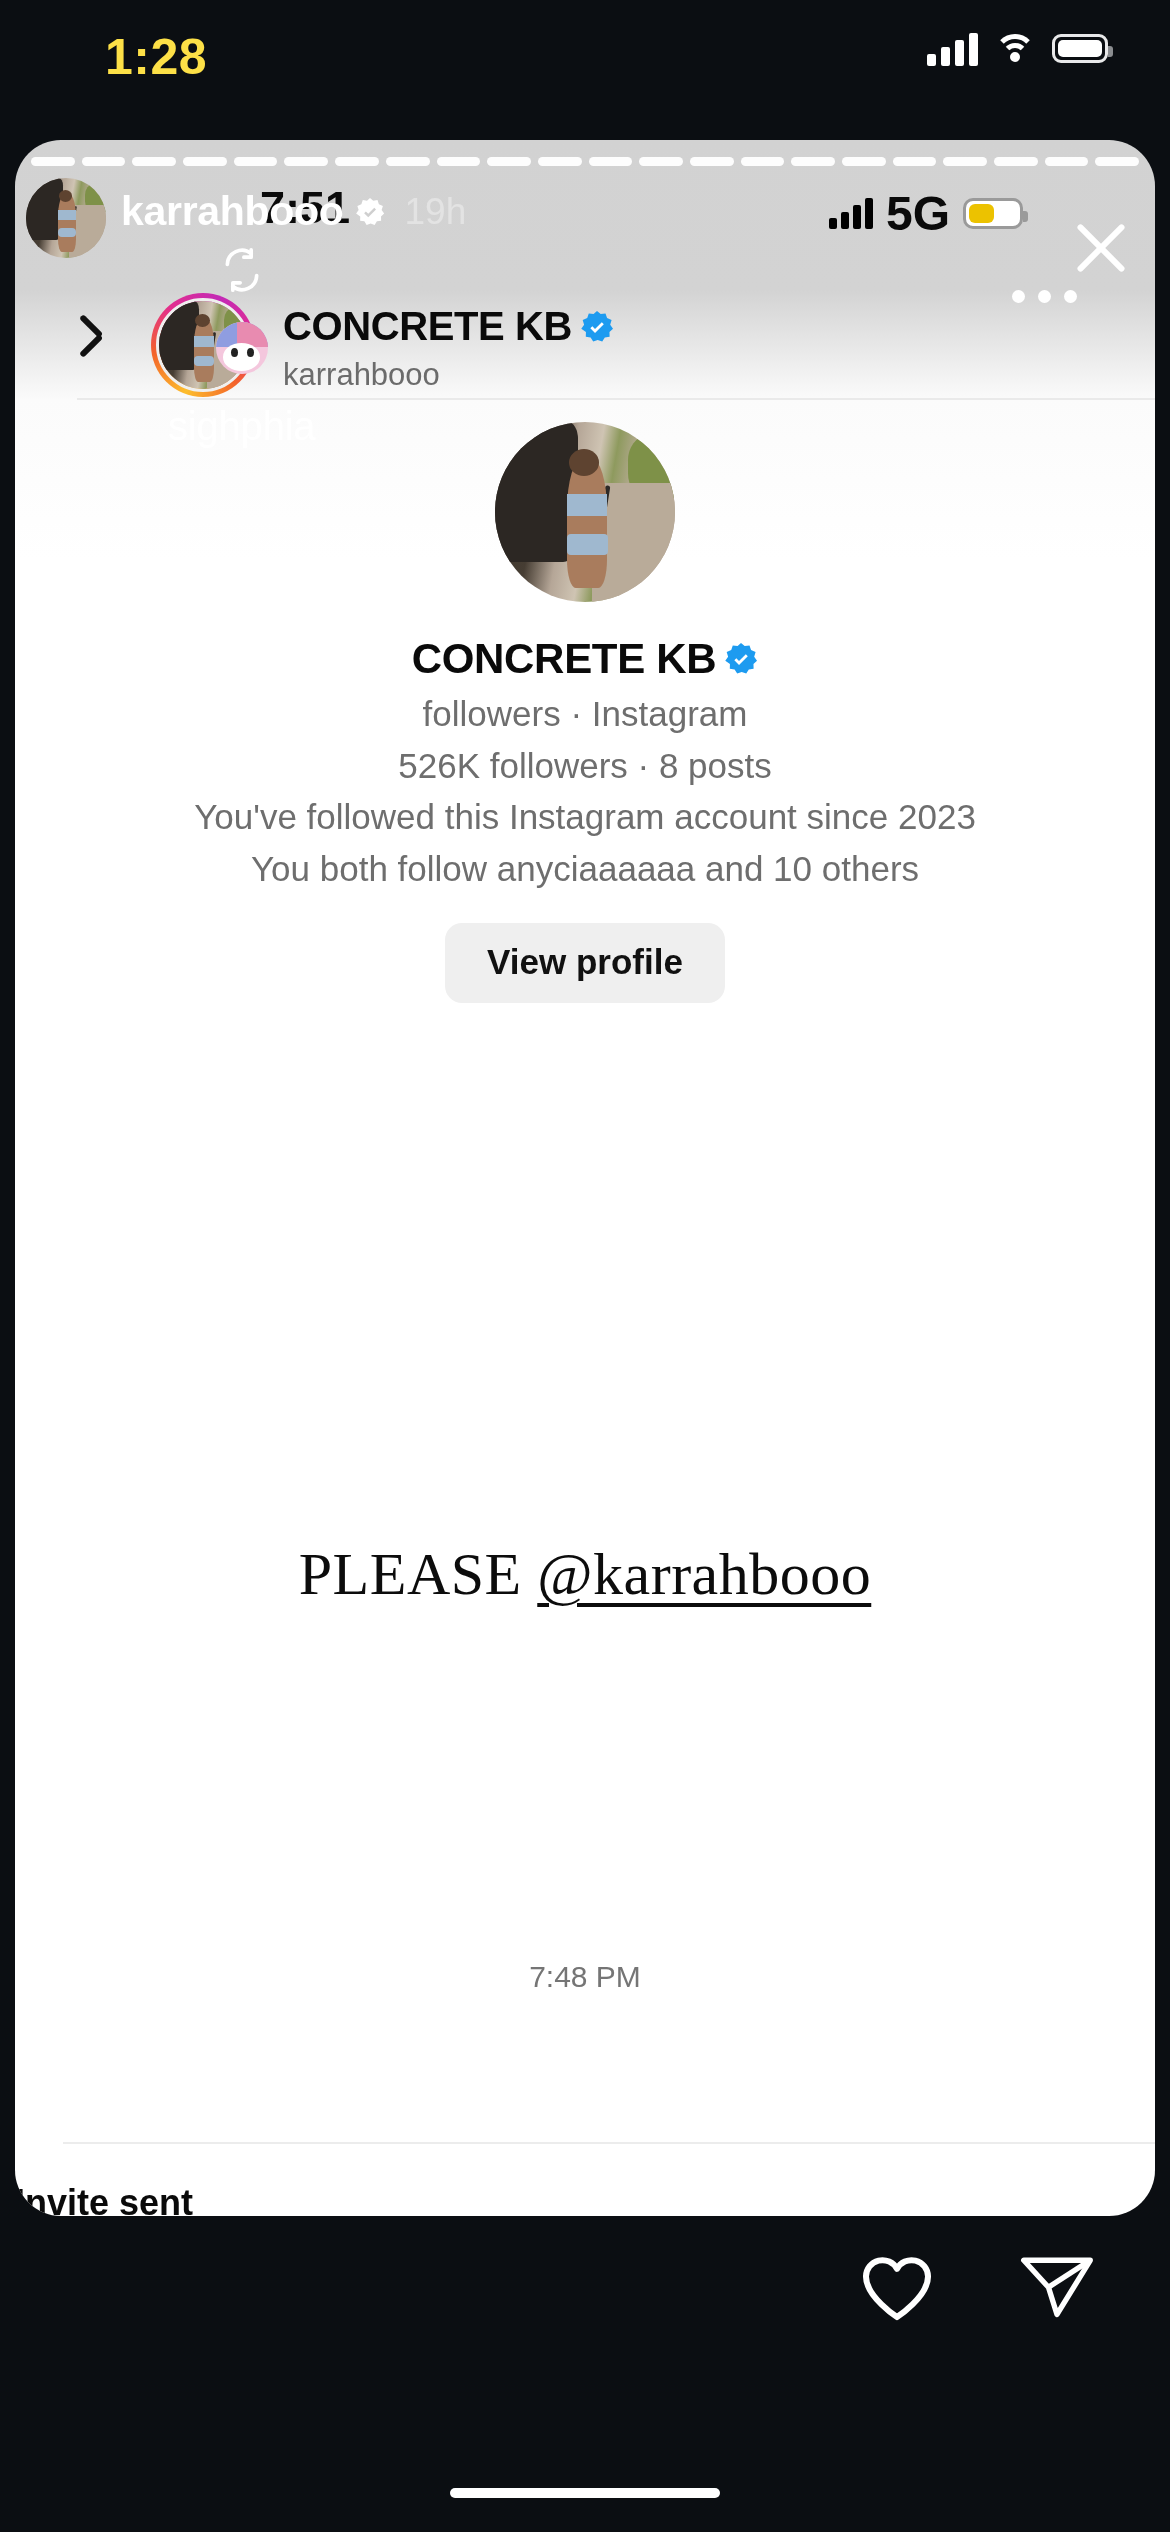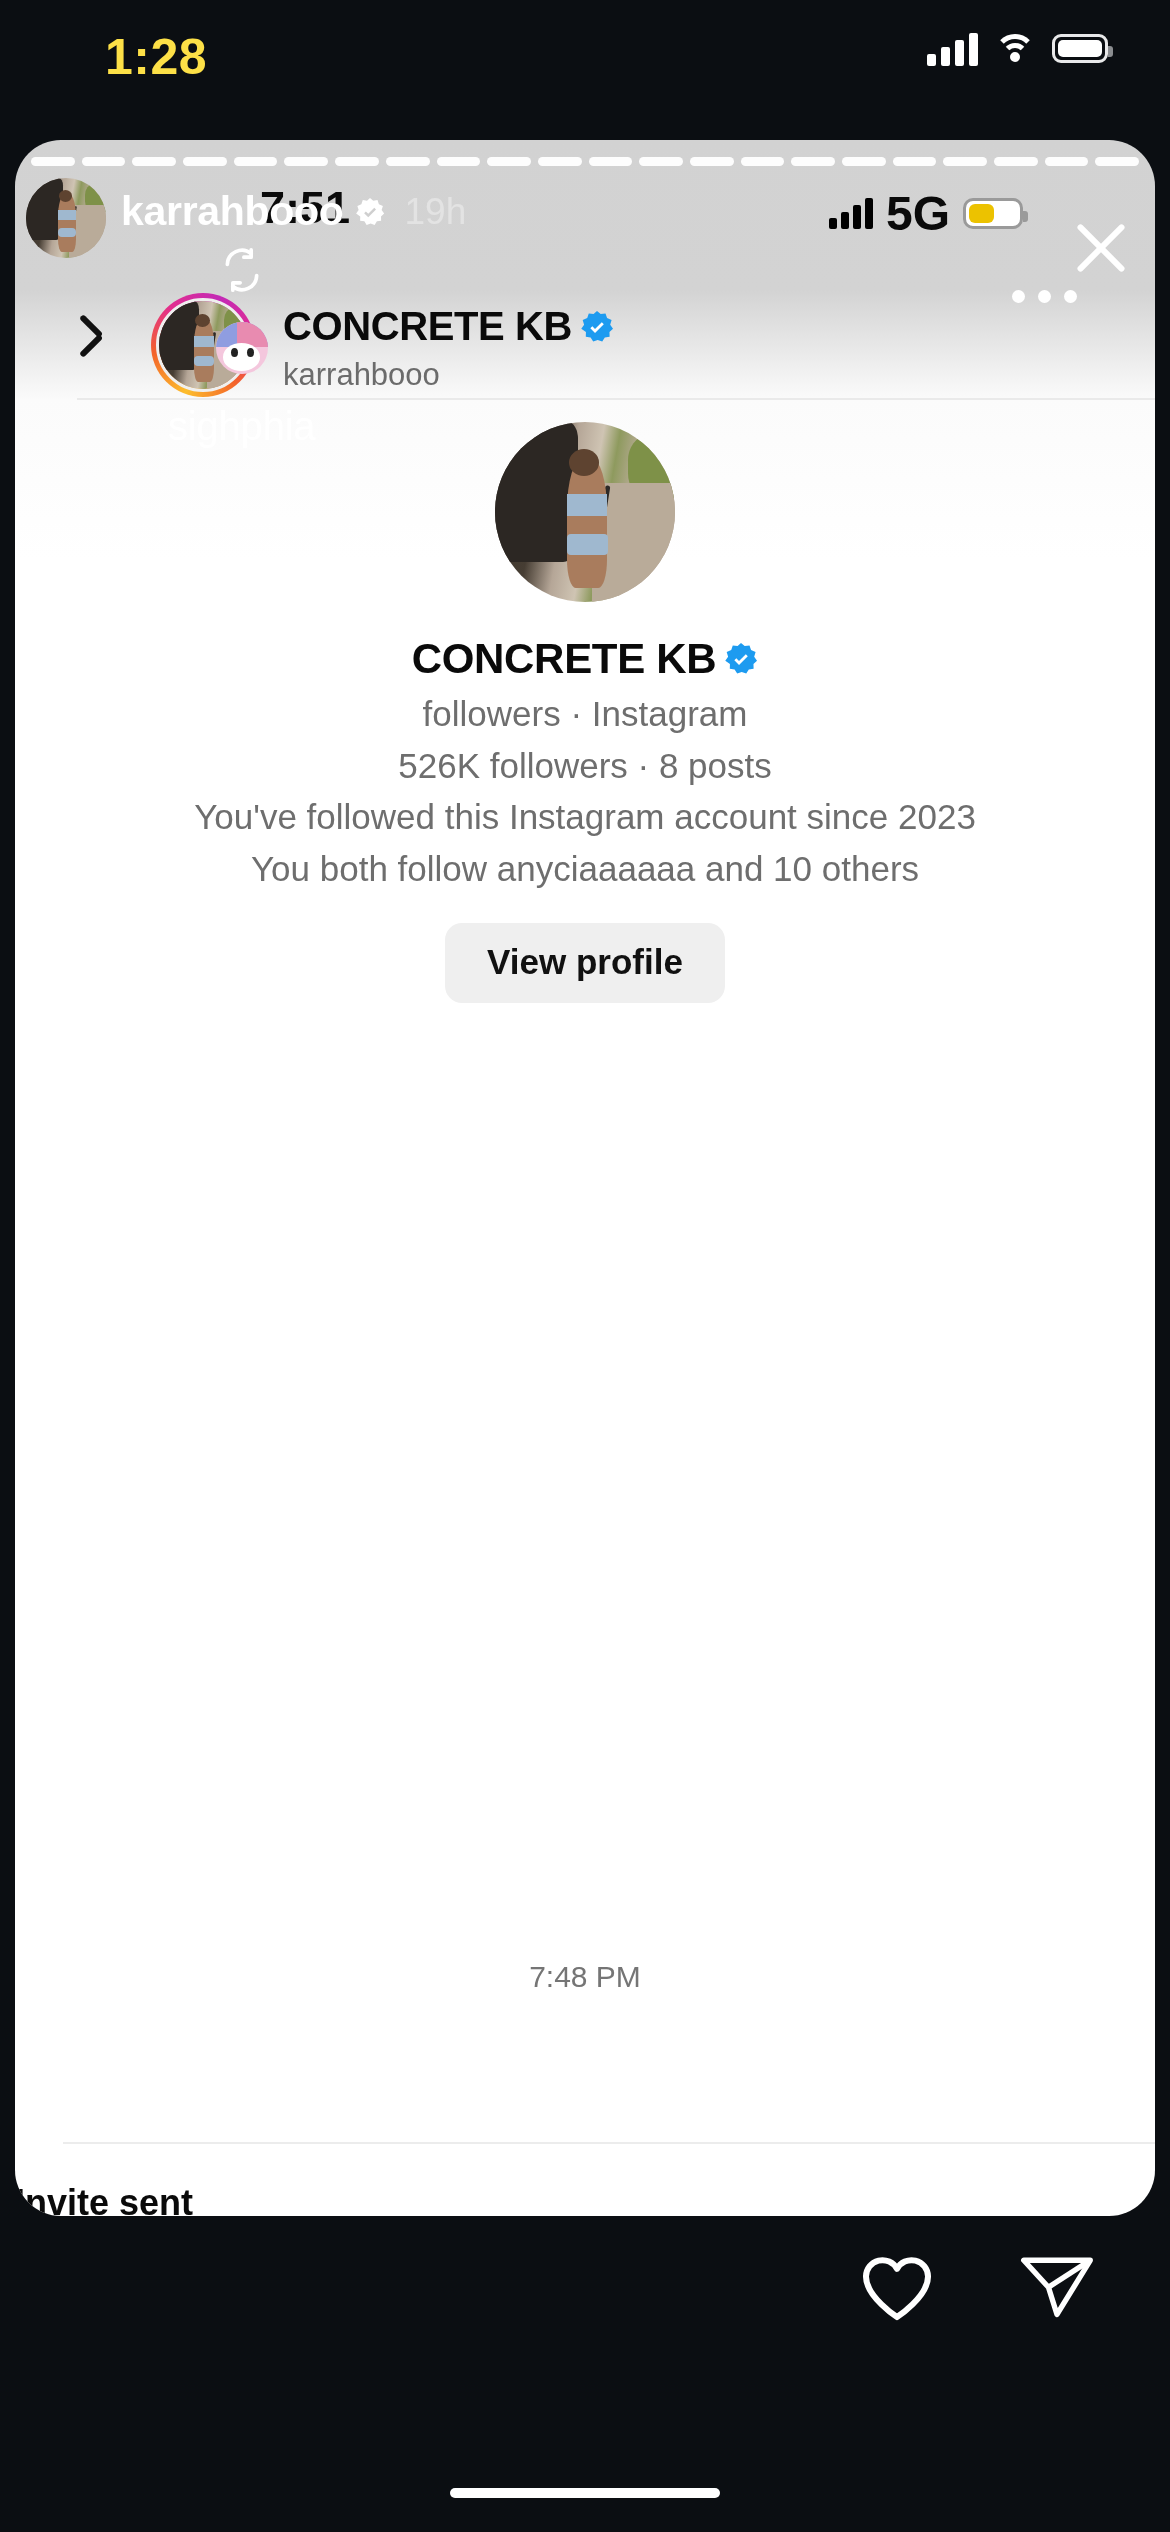--- a/index.html
+++ b/index.html
@@ -281,20 +281,23 @@
             </svg>
         </span>
       </div>
       <div class="prof-line">followers · Instagram</div>
       <div class="prof-line">526K followers · 8 posts</div>
       <div class="prof-line">You've followed this Instagram account since 2023</div>
       <div class="prof-line">You both follow anyciaaaaaa and 10 others</div>
       <button class="view-btn">View profile</button>
     </div>
 
+    <div class="story-text">
+      <span>PLEASE </span><u>@karrahbooo</u>
+    </div>
 
     <div class="msg-time">7:48 PM</div>
 
     <div class="footer-div"></div>
     <div class="invite-title">Invite sent</div>
 
   </div>
 
   <div class="ov-av">
     <div class="photo">

